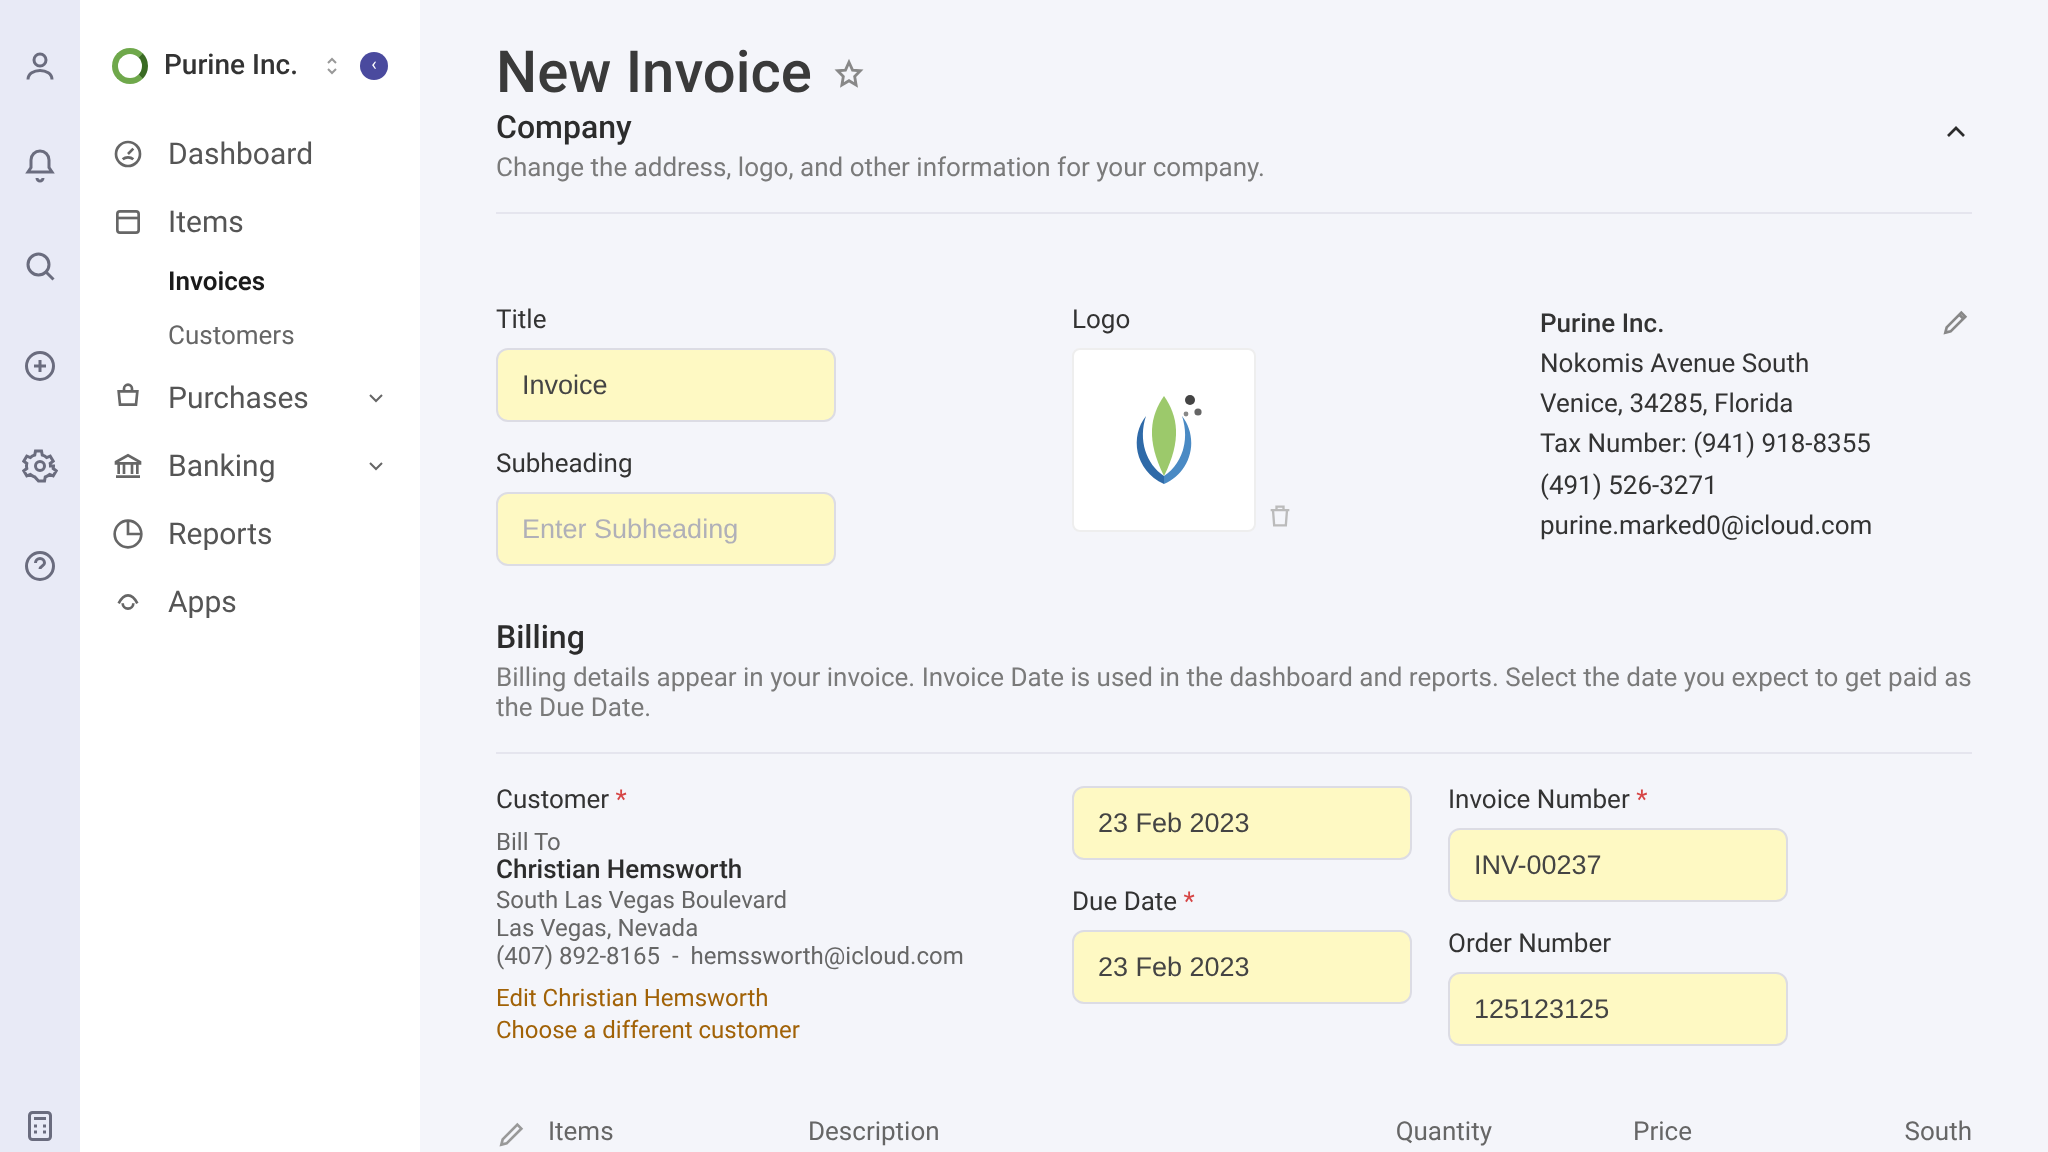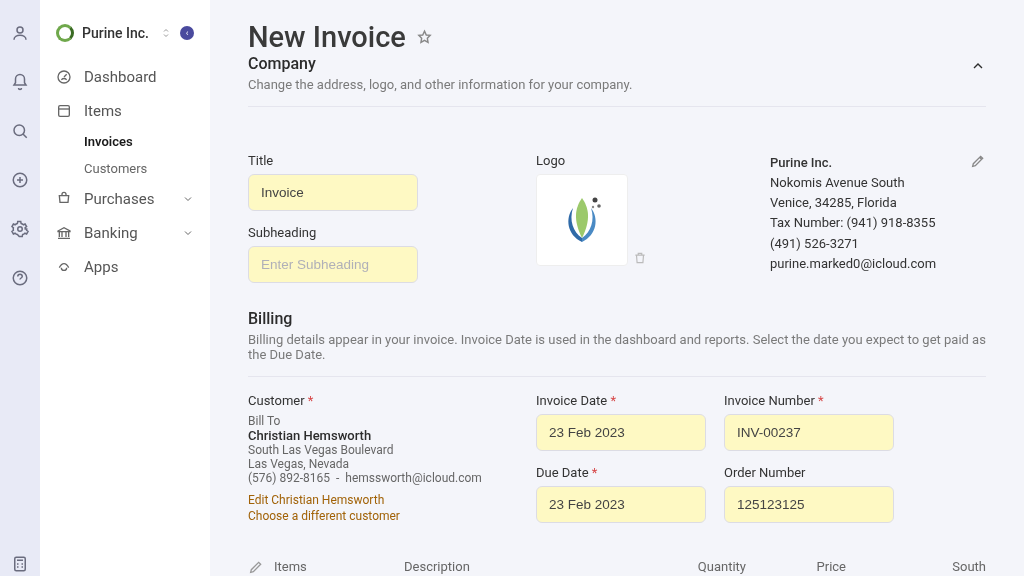--- a/index.html
+++ b/index.html
@@ -123,20 +123,26 @@
     <svg viewBox="0 0 24 24" fill="none" stroke="currentColor" stroke-width="2">
         <path d="M3 9l9-5 9 5v1H3V9zM5 11v7M9 11v7M15 11v7M19 11v7M3 20h18"></path>
       </svg>
     <span>Banking</span>
     <svg class="chev" viewBox="0 0 24 24" fill="none" stroke="currentColor" stroke-width="2">
         <path d="M6 9l6 6 6-6"></path>
       </svg>
   </div>
   <div class="navitem">
     <svg viewBox="0 0 24 24" fill="none" stroke="currentColor" stroke-width="2">
+        <path d="M12 2a10 10 0 100 20 10 10 0 000-20zM12 2v10h10"></path>
+      </svg>
+    <span>Reports</span>
+  </div>
+  <div class="navitem">
+    <svg viewBox="0 0 24 24" fill="none" stroke="currentColor" stroke-width="2">
         <path d="M5 13c4-8 10-8 14 0M8 13a4 4 0 108 0"></path>
       </svg>
     <span>Apps</span>
   </div>
 </div>
 
 <div class="main">
   <h1>
     <span>New Invoice</span>
     <svg viewBox="0 0 24 24" fill="none" stroke="currentColor" stroke-width="2">
@@ -194,26 +200,25 @@
   <div class="section-desc">Billing details appear in your invoice. Invoice Date is used in the dashboard and reports. Select the date you expect to get paid as the Due Date.</div>
   <hr class="hr">
 
   <div class="billing-grid">
     <div>
       <label class="label req">Customer</label>
       <div class="small">Bill To</div>
       <div style="font-size:13px;font-weight:500">Christian Hemsworth</div>
       <div class="small">South Las Vegas Boulevard</div>
       <div class="small">Las Vegas, Nevada</div>
-      <div class="small"><span>(576) 892-8165</span> &nbsp;-&nbsp; <span>hemssworth@icloud.com</span></div>
+      <div class="small"><span>(407) 892-8165</span> &nbsp;-&nbsp; <span>hemssworth@icloud.com</span></div>
       <div style="margin-top:6px"><span class="link">Edit Christian Hemsworth</span></div>
       <div><span class="link">Choose a different customer</span></div>
     </div>
     <div>
-      <label class="label req">Invoice Date</label>
       <input class="input wide" value="23 Feb 2023" style="">
       <label class="label req mt">Due Date</label>
       <input class="input wide" value="23 Feb 2023" style="">
     </div>
     <div>
       <label class="label req">Invoice Number</label>
       <input class="input wide" value="INV-00237" style="">
       <label class="label mt">Order Number</label>
       <input class="input wide" value="125123125" style="">
     </div>

